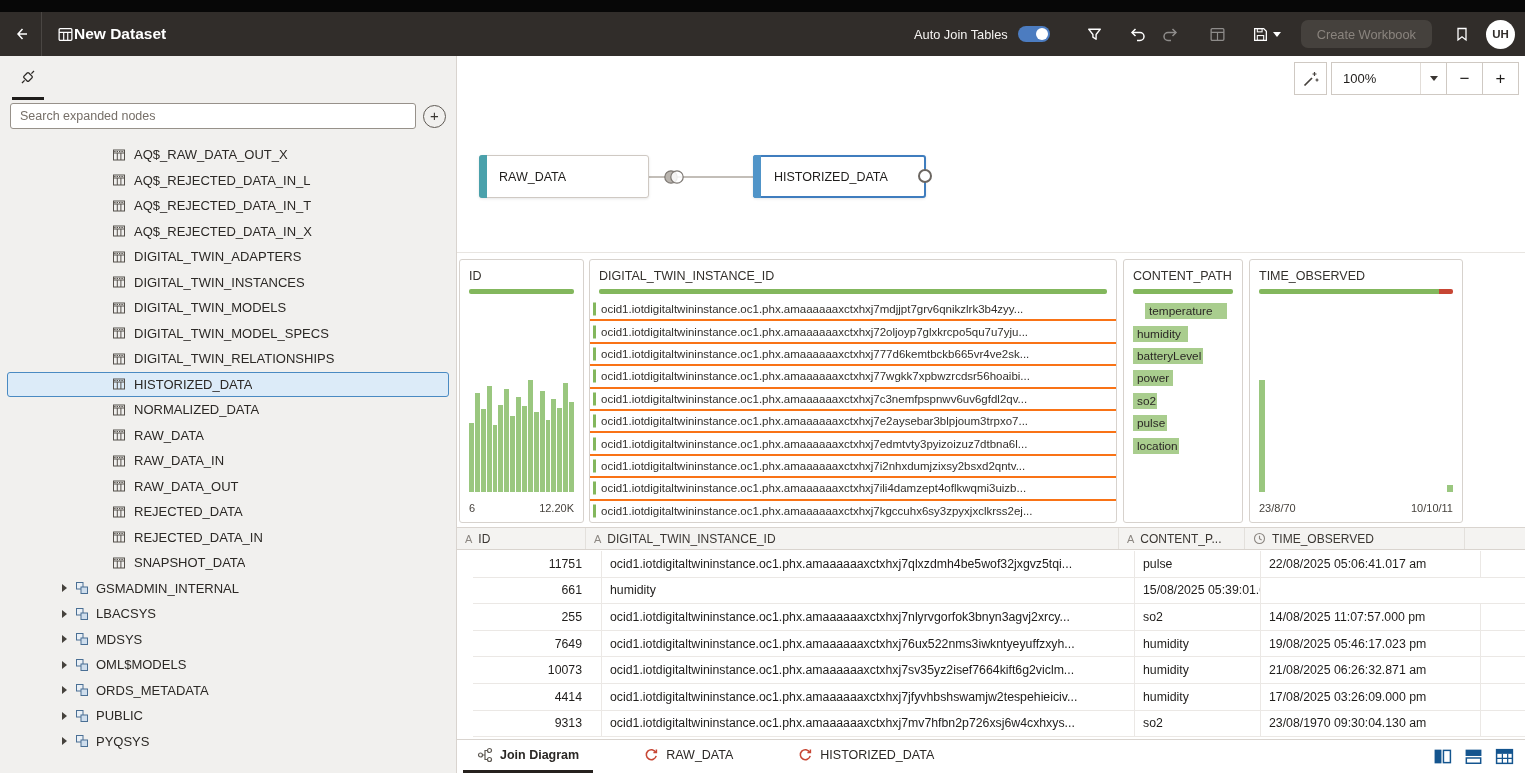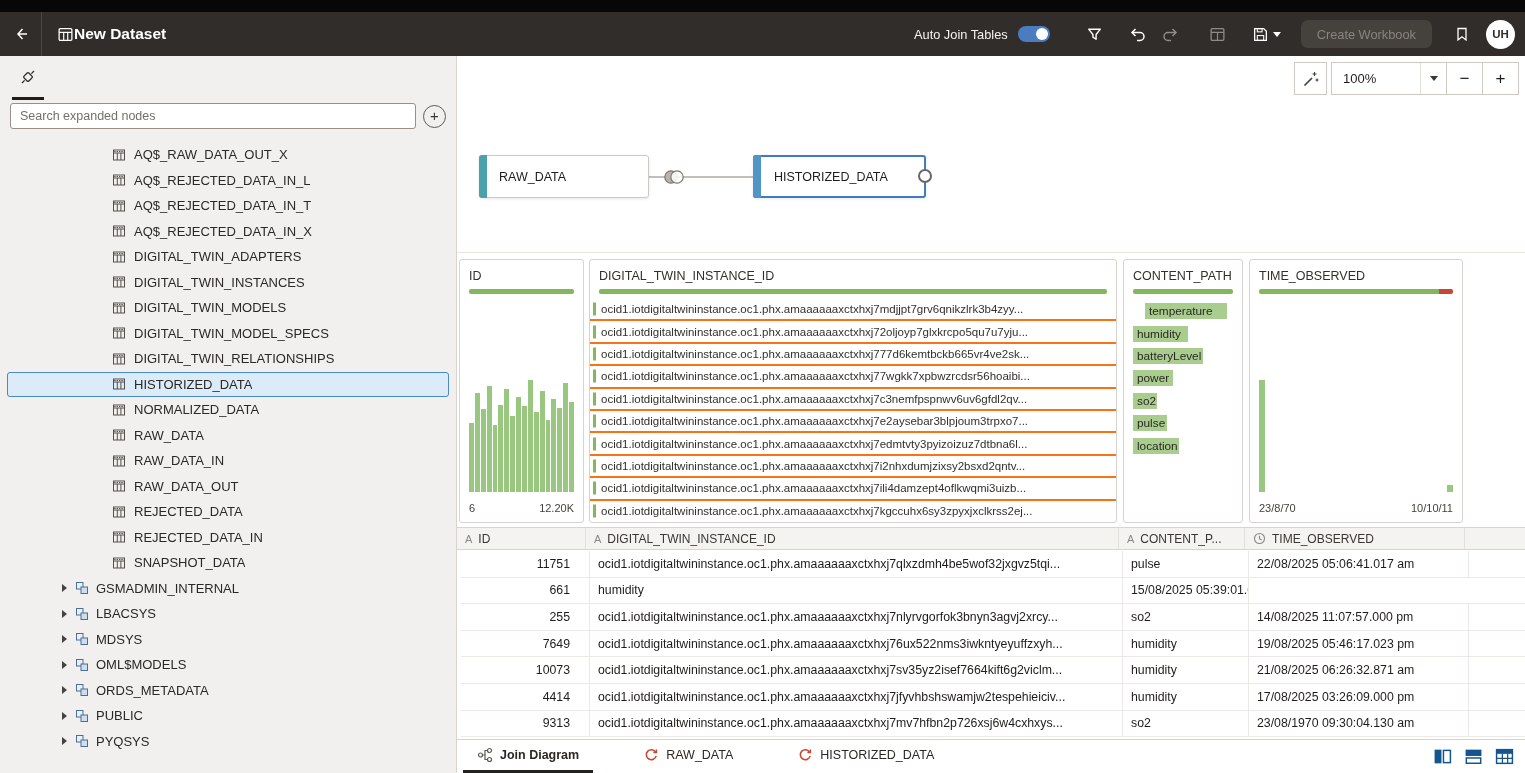--- a/index.html
+++ b/index.html
@@ -110,21 +110,21 @@
     font-size:11.8px;color:#2b2825;white-space:nowrap}
 
   
   .grid-head{position:absolute;top:471px;left:0;right:0;height:23px;background:#f4f3f1;
     border-top:1px solid #d9d4cf;border-bottom:1px solid #d9d4cf;display:grid;
     grid-template-columns:129px 533px 126px 220px 1fr;font-size:12px;color:#3a3632}
   .hcell{display:flex;align-items:center;padding:0 8px;gap:6px;border-right:1px solid #e3e0dc;
     overflow:hidden;white-space:nowrap;cursor:pointer}
   .hcell:last-child{border-right:none}
   .hicon{color:#8c8782;font-size:11px;display:flex;align-items:center}
-  .grid-rows{position:absolute;top:495px;left:4px;right:0}
+  .grid-rows{position:absolute;top:495px;left:16px;right:0}
   .grow{display:grid;grid-template-columns:129px 533px 126px 220px 1fr;height:26.6px;
     border-bottom:1px solid #ebe8e5;font-size:12.3px;color:#1f1d1b}
   .gcell{display:flex;align-items:center;padding:0 8px;border-right:1px solid #ebe8e5;
     overflow:hidden;white-space:nowrap}
   .gcell:last-child{border-right:none}
   .gcell.num{justify-content:flex-end;padding-right:19px}
 
   
   .tabbar{position:absolute;left:0;right:0;bottom:0;height:34px;background:#fff;
     border-top:1px solid #d9d4cf;display:flex;align-items:stretch;padding-left:6px}

